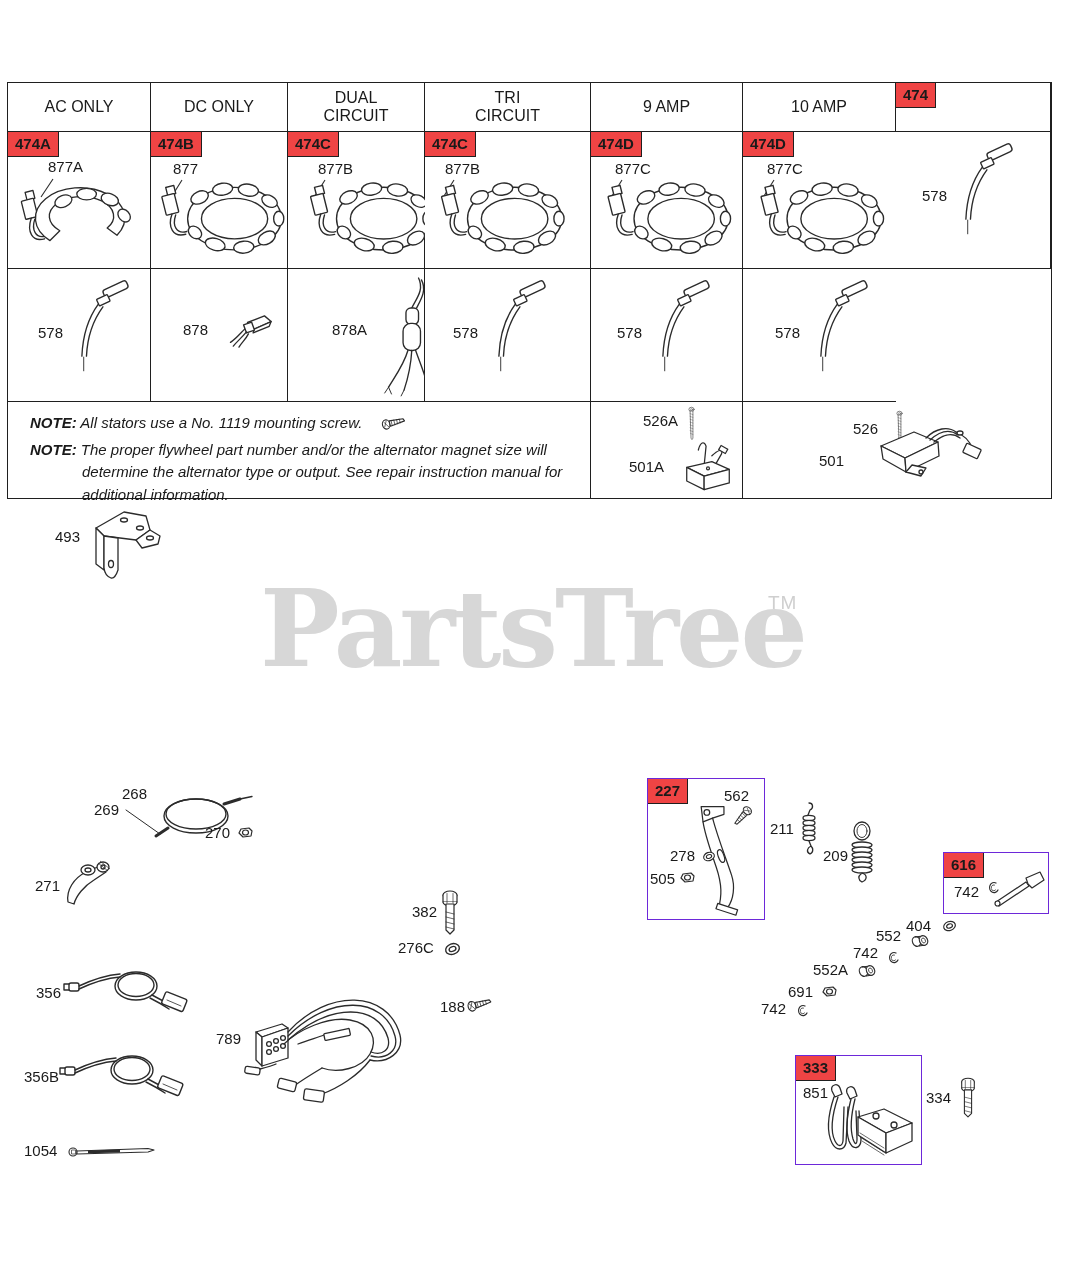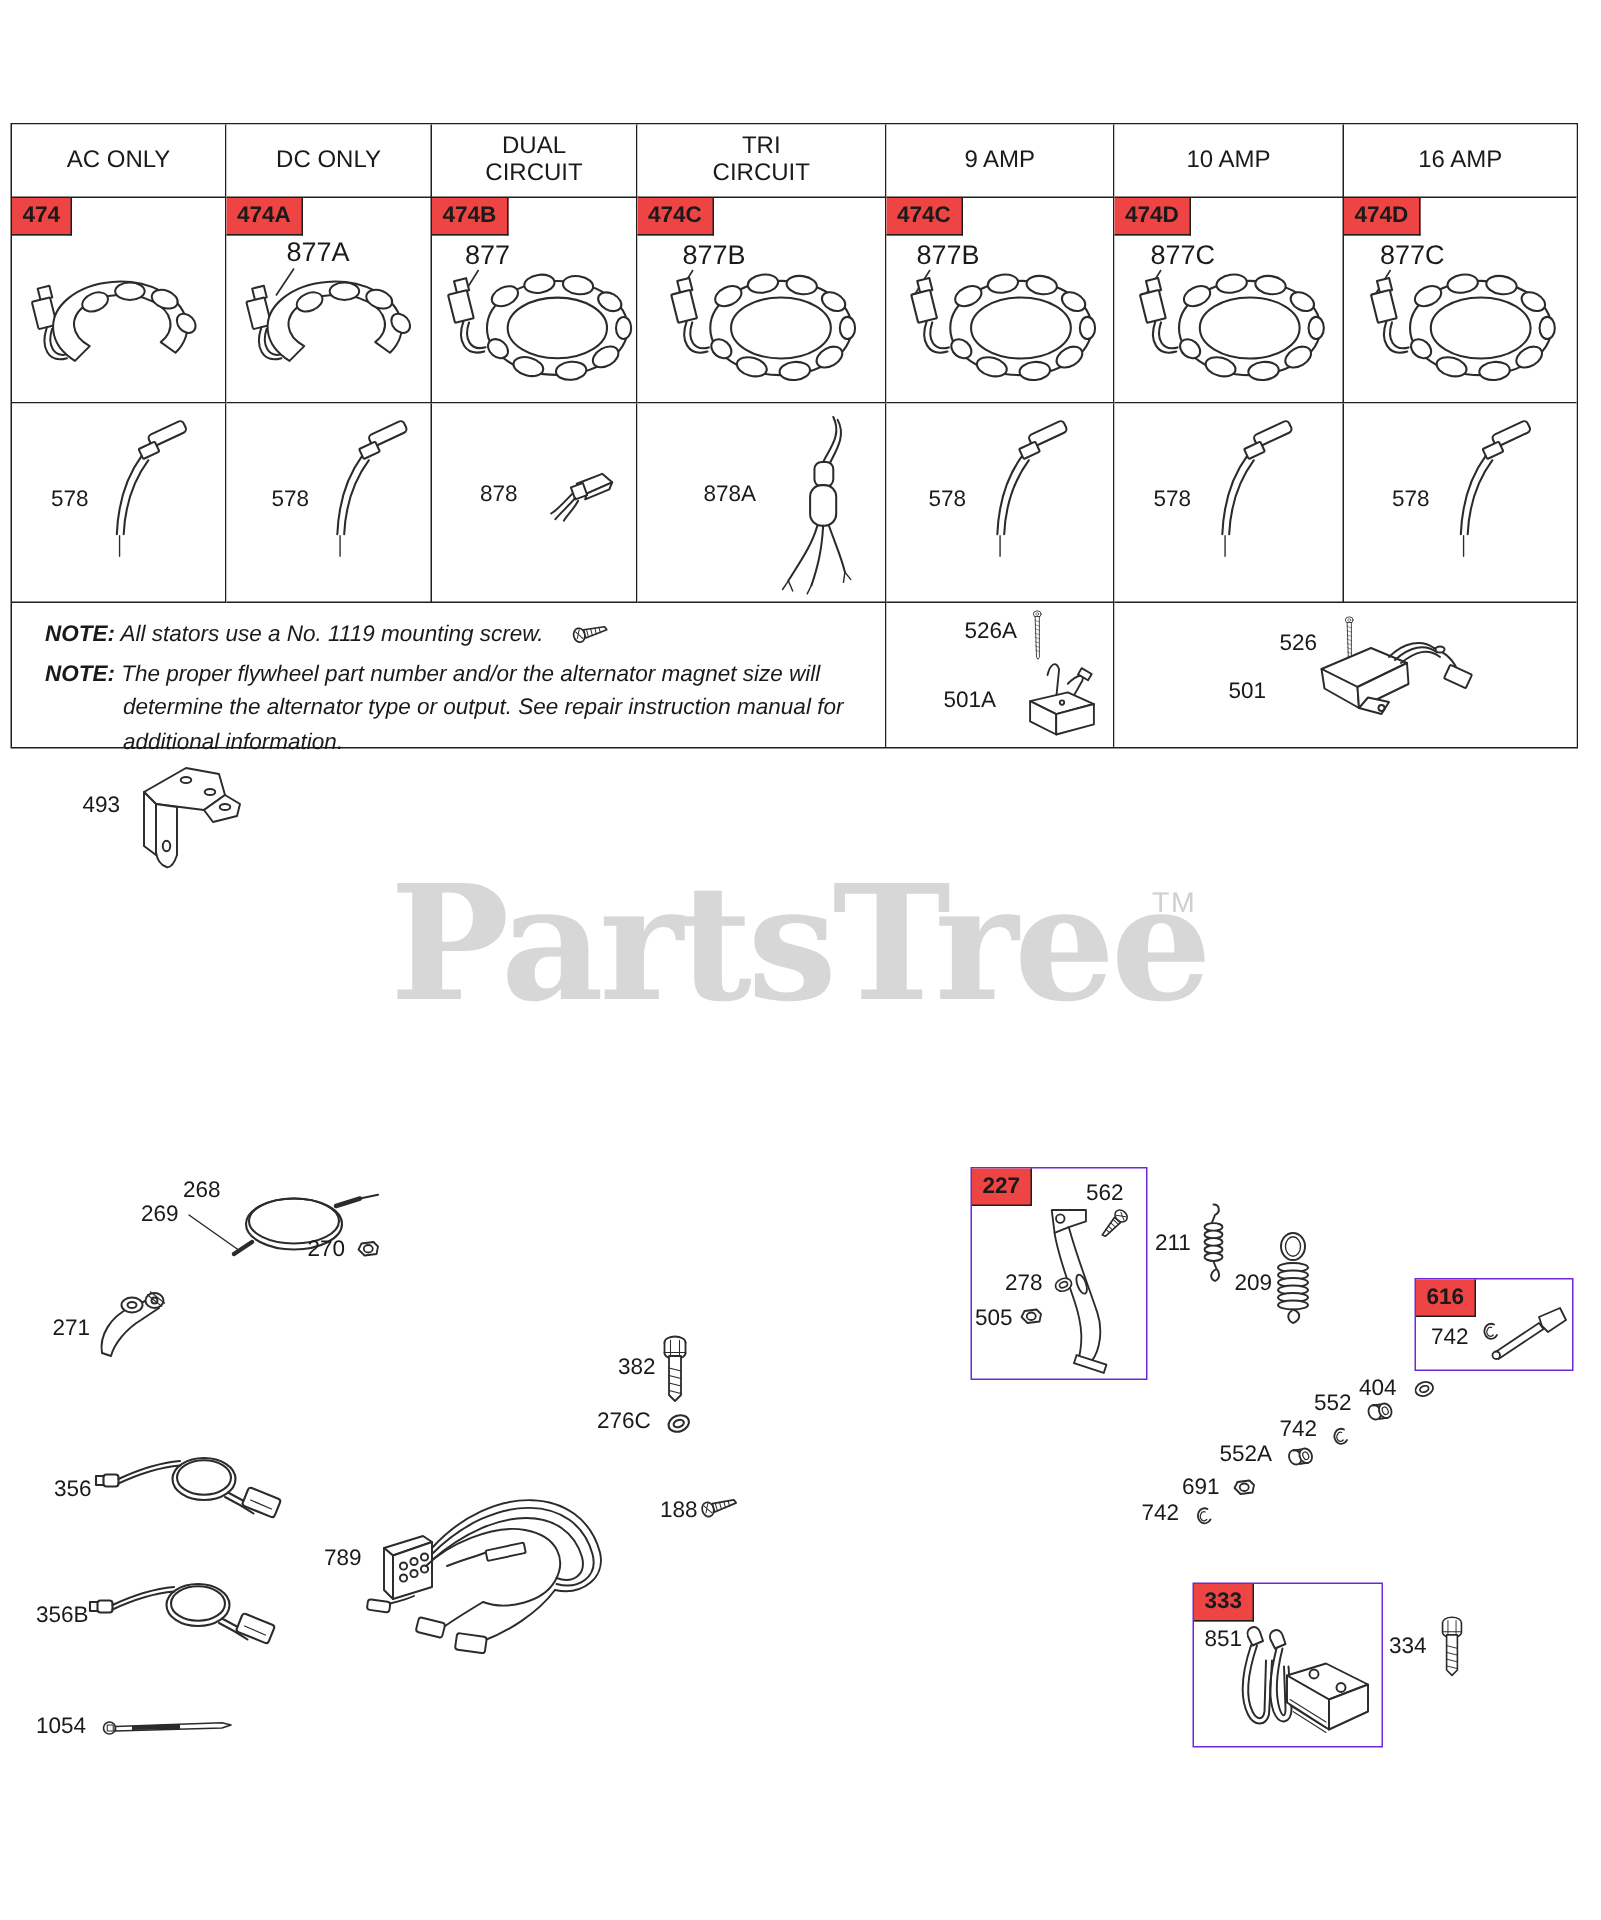--- a/index.html
+++ b/index.html
@@ -10,21 +10,21 @@
   #parts-table{position:absolute;left:7px;top:82px;width:1043px;
     display:grid;grid-template-columns:143px 137px 137px 166px 152px 153px 155px;
     grid-template-rows:49px 137px 133px 96px;border:1px solid #1f1f1f;}
   .cell{position:relative;border-right:1px solid #1f1f1f;border-bottom:1px solid #1f1f1f;background:#fff;}
   .cell.no-r{border-right:none;}
   .cell.no-b{border-bottom:none;}
   .hdr{display:flex;align-items:center;justify-content:center;text-align:center;
        font-size:16px;white-space:pre-line;line-height:1.15;}
   .pn-box{position:absolute;left:0;top:0;border:1px solid #1f1f1f;border-left:none;border-top:none;
           background:#ef4444;padding:3px 7px 4px;font-size:15px;font-weight:bold;}
-  .callout{position:absolute;font-size:18px;}
+  .callout{position:absolute;font-size:15px;}
   .notes-cell{grid-column:1 / span 4;padding:10px 14px 6px 22px;}
   .mod-a{grid-column:5 / 6;}
   .mod-b{grid-column:6 / 8;}
   .note-p{font-style:italic;font-size:15px;line-height:1.5;margin:0 0 4px 0;
           padding-left:52px;text-indent:-52px;}
   .note-p b{font-style:italic;font-weight:bold;}
   
   #watermark{position:absolute;left:260px;top:576px;width:560px;
      font-family:"DejaVu Serif",serif;font-weight:bold;font-size:106px;letter-spacing:-3px;
      color:#d7d7d7;line-height:1;user-select:none;}
@@ -352,21 +352,20 @@
   <div id="parts-table">
 
     <div class="cell hdr">AC ONLY</div>
     <div class="cell hdr">DC ONLY</div>
     <div class="cell hdr">DUAL
 CIRCUIT</div>
     <div class="cell hdr">TRI
 CIRCUIT</div>
     <div class="cell hdr">9 AMP</div>
     <div class="cell hdr">10 AMP</div>
-    <div class="cell hdr no-r">16 AMP</div>
 
     <div class="cell">
       <span class="pn-box">474</span>
       <svg class="draw" style="left:0;top:36px" width="134" height="96" viewBox="0 0 150 105">
           <use href="#sym-stator-half"></use>
         </svg>
     </div>
     <div class="cell">
       <span class="callout" style="left:40px;top:26px">877A</span>
       <svg class="draw" style="left:30px;top:45px" width="18" height="22" viewBox="0 0 18 22">

